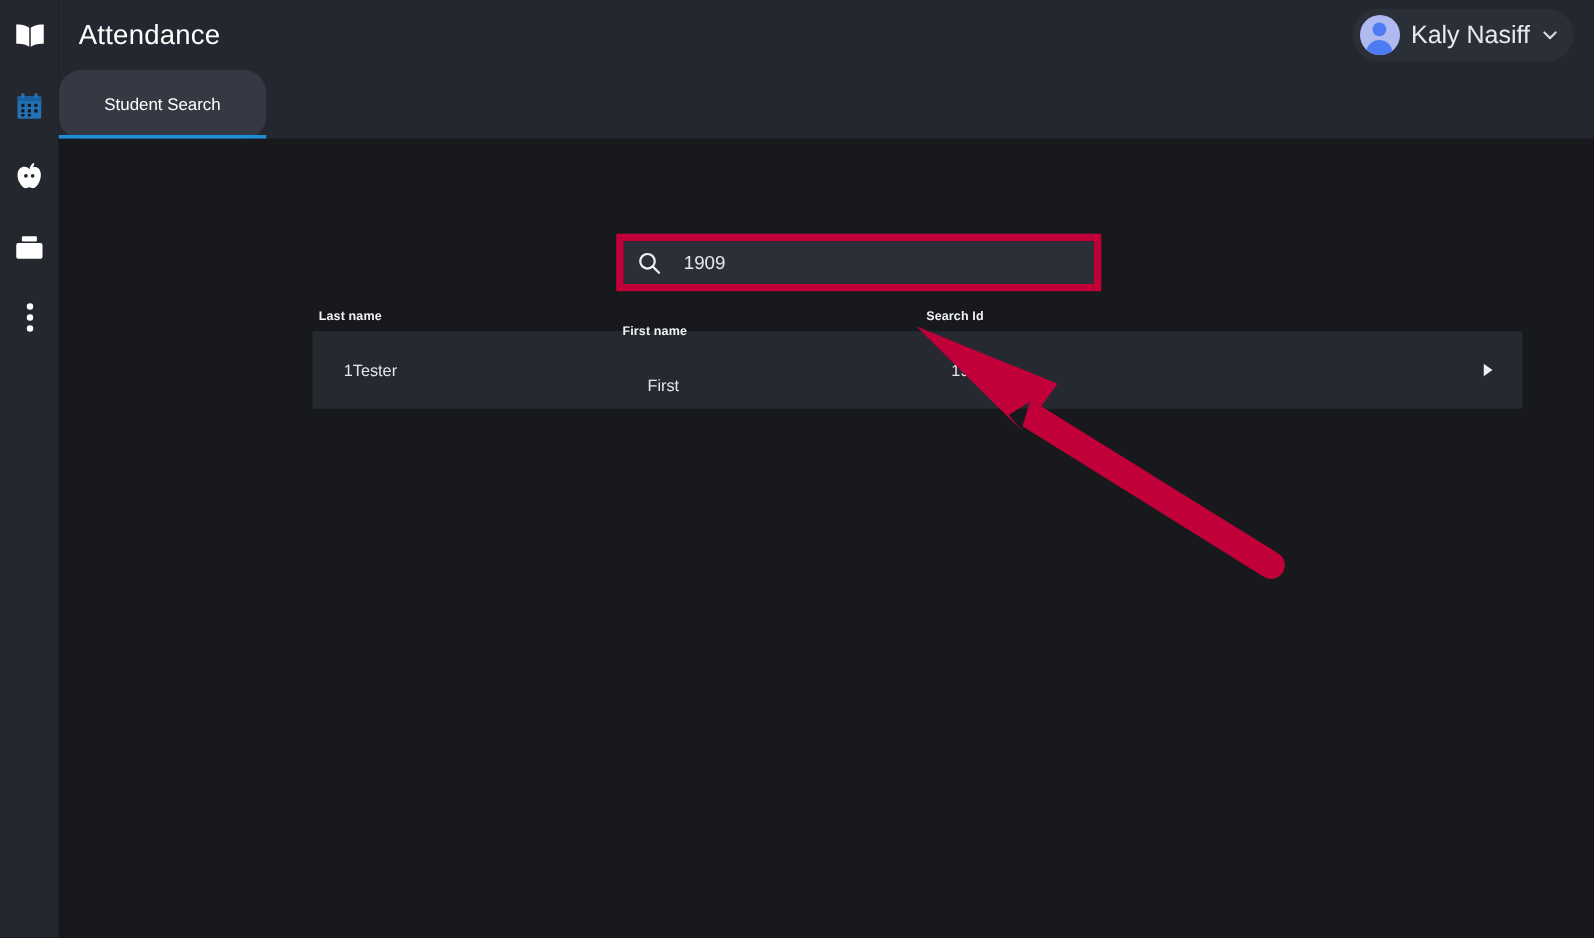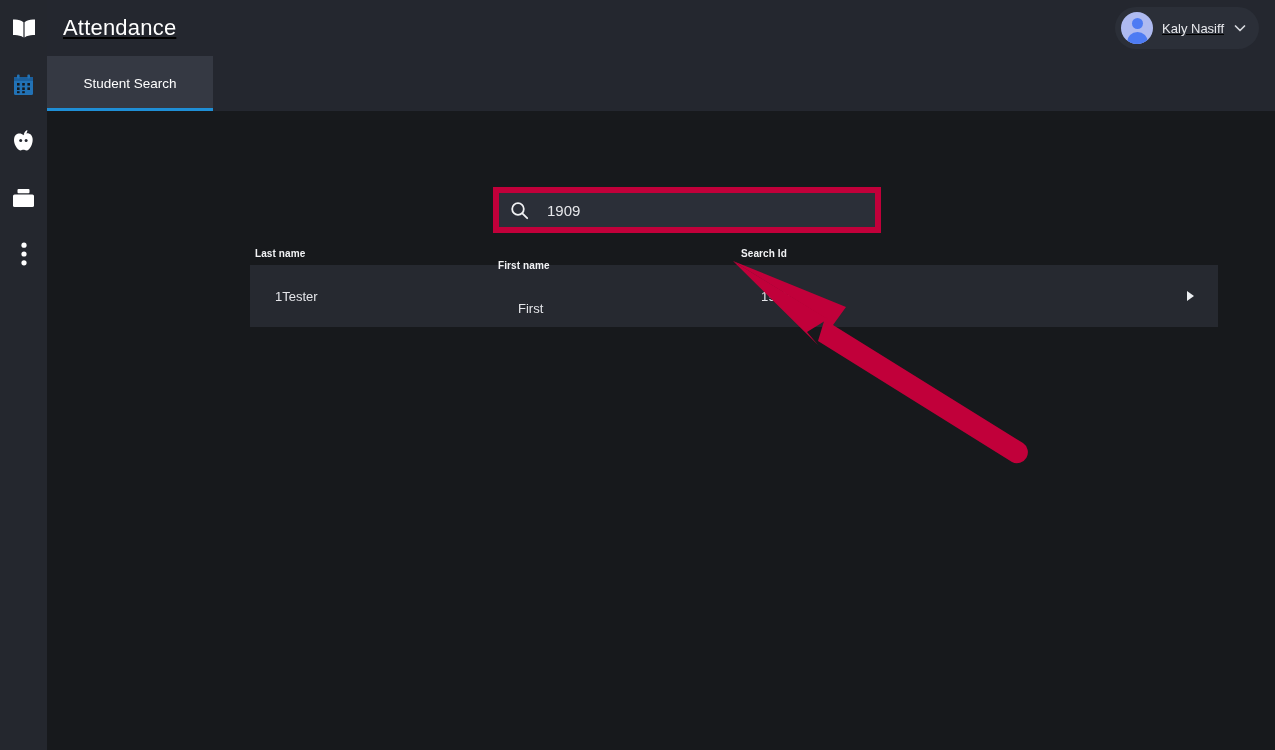--- a/index.html
+++ b/index.html
@@ -28,21 +28,20 @@
   .rail-item svg { display: block; }
 
   
   .pane { flex: 1 1 auto; height: 750px; display: flex; flex-direction: column; background: #17191c; }
 
   .topbar {
     height: 56px; flex: 0 0 56px;
     background: #24272f;
     display: flex; align-items: center; justify-content: space-between;
     padding: 0 16px 0 16px;
-    text-decoration: underline;
   }
   .page-title {
     font-size: 22px; color: #ffffff; font-weight: 400;
     letter-spacing: .2px; padding-left: 0px;
   }
   .user-chip {
     display: flex; align-items: center; gap: 9px;
     background: #2b2f38;
     border-radius: 22px;
     padding: 5px 12px 5px 6px;
@@ -55,38 +54,39 @@
   }
   .avatar .head {
     position: absolute; width: 11px; height: 11px; border-radius: 50%;
     background: #4d7bf3; left: 10.5px; top: 6px;
   }
   .avatar .body {
     position: absolute; width: 21px; height: 13px;
     border-radius: 11px 11px 0 0;
     background: #4d7bf3; left: 5.5px; top: 20px;
   }
-  .user-name { font-size: 13px; color: #e9eaee; white-space: nowrap; }
+  .user-name { font-size: 20px; color: #e9eaee; white-space: nowrap; }
   .chev { width: 14px; height: 14px; display:block; }
 
   
   .tabstrip {
     height: 55px; flex: 0 0 55px;
     background: #24272f;
     display: flex; align-items: stretch;
     position: relative;
   }
   .tab {
     min-width: 166px;
     padding: 0 26px;
     display: flex; align-items: center; justify-content: center;
     font-size: 13.5px; color: #d7d9de;
     cursor: pointer;
     position: relative;
     background: transparent;
+    border-radius: 18px;
   }
   .tab.active { background: #353943; color: #ffffff; }
   .tab.active::after {
     content: ""; position: absolute; left: 0; right: 0; bottom: 0;
     height: 3px; background: #1f8fd6;
   }
 
   
   .content { flex: 1 1 auto; background: #17191c; position: relative; }
 

